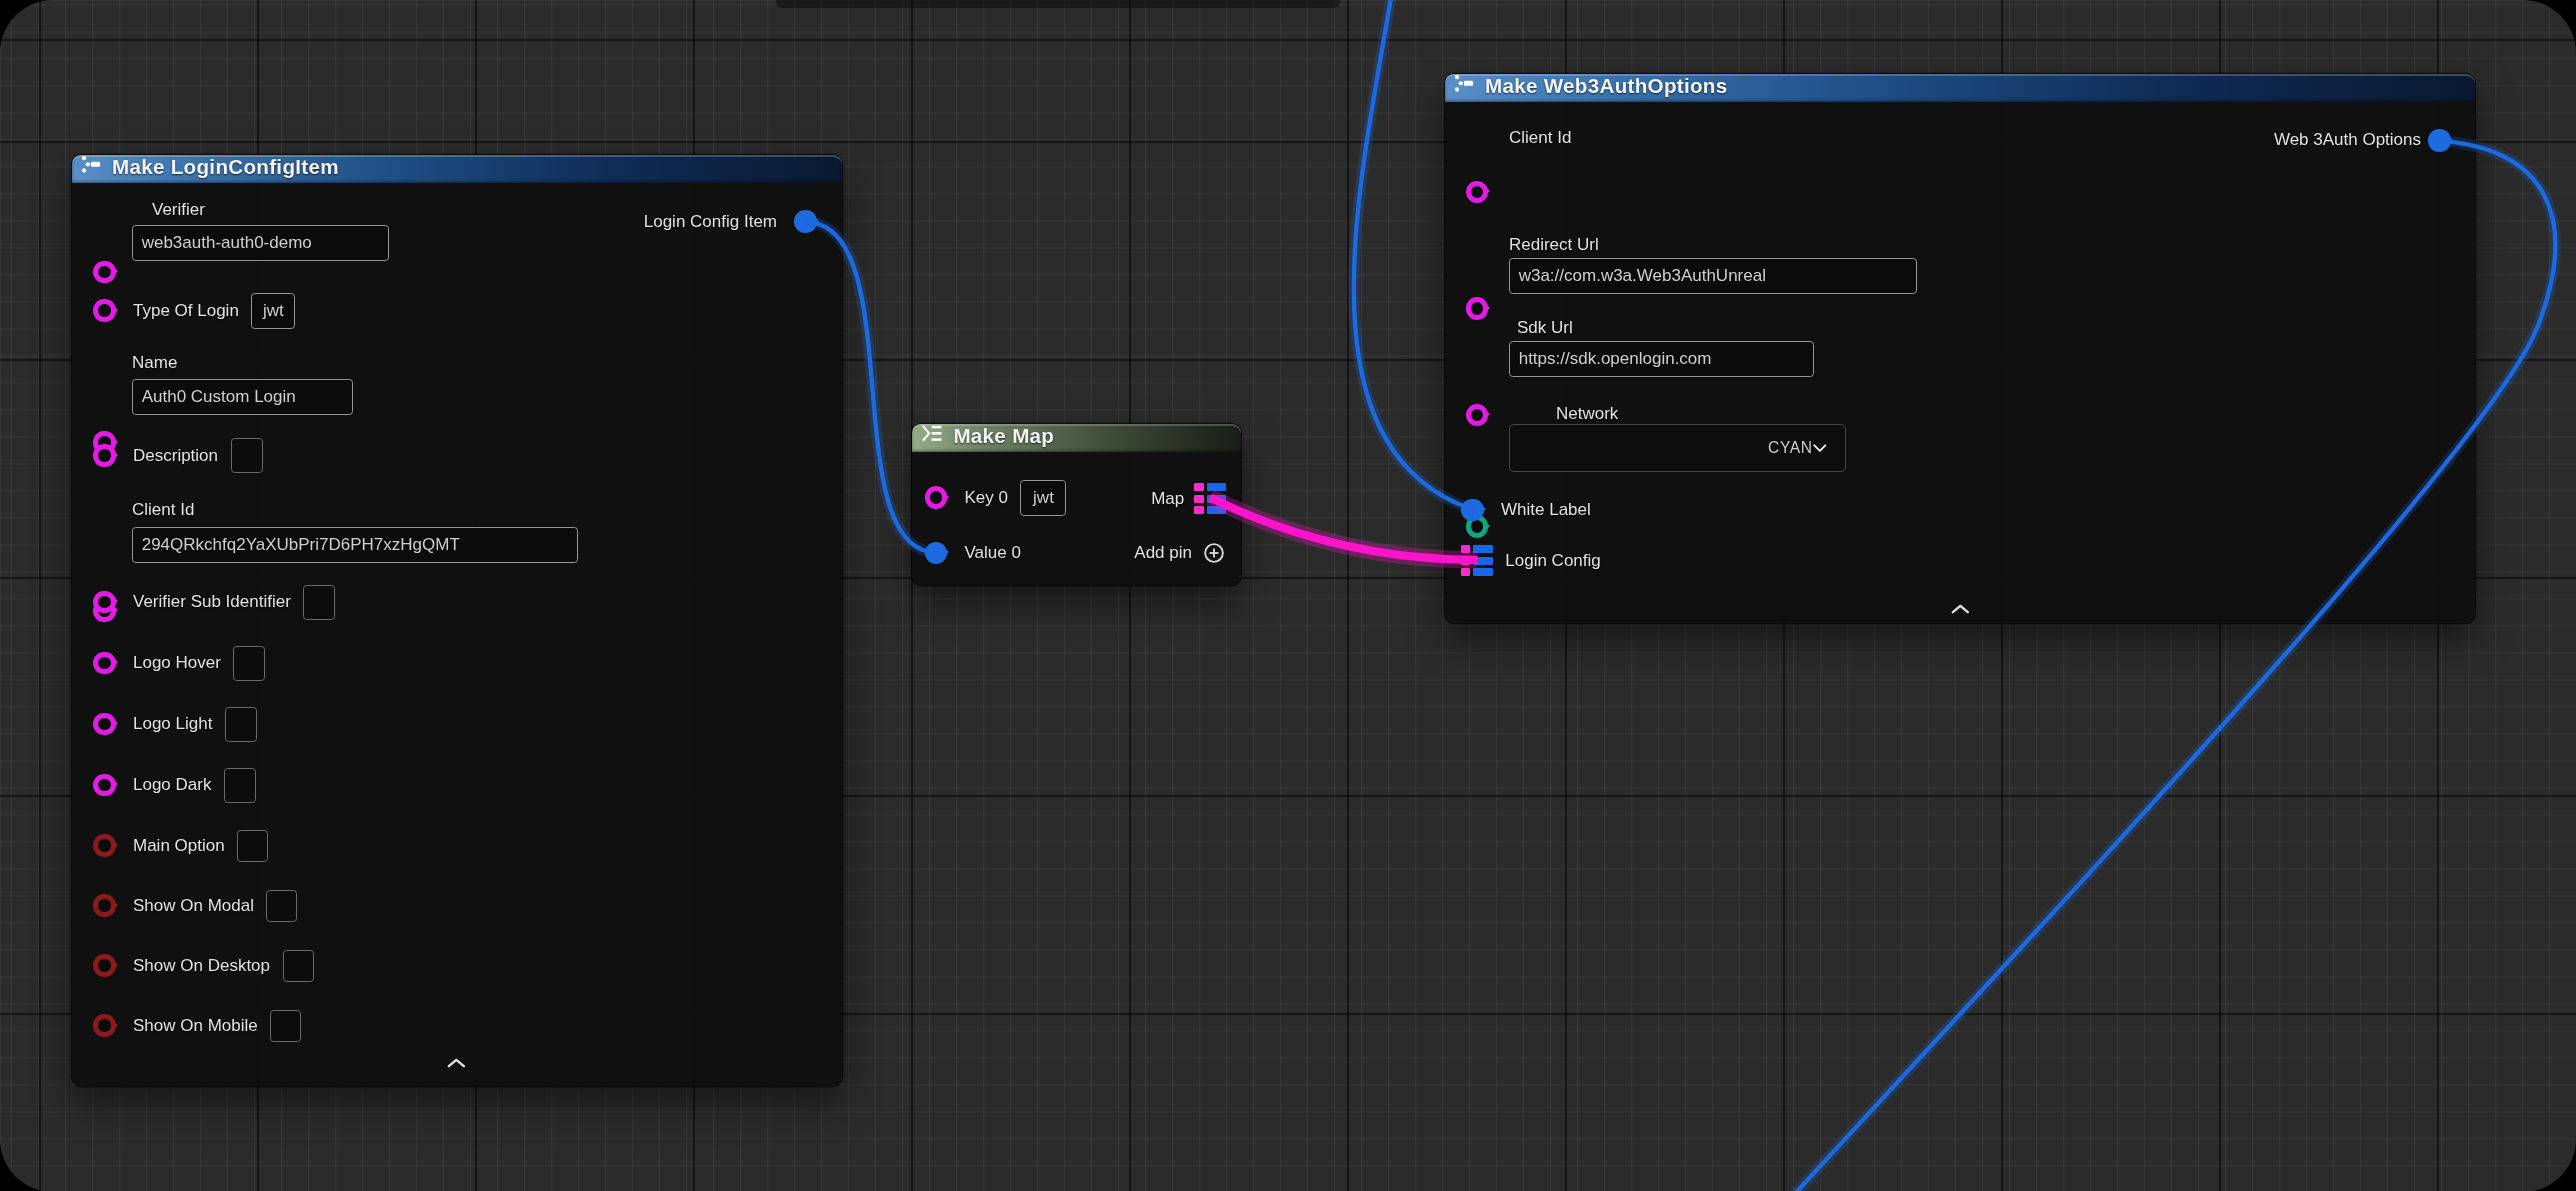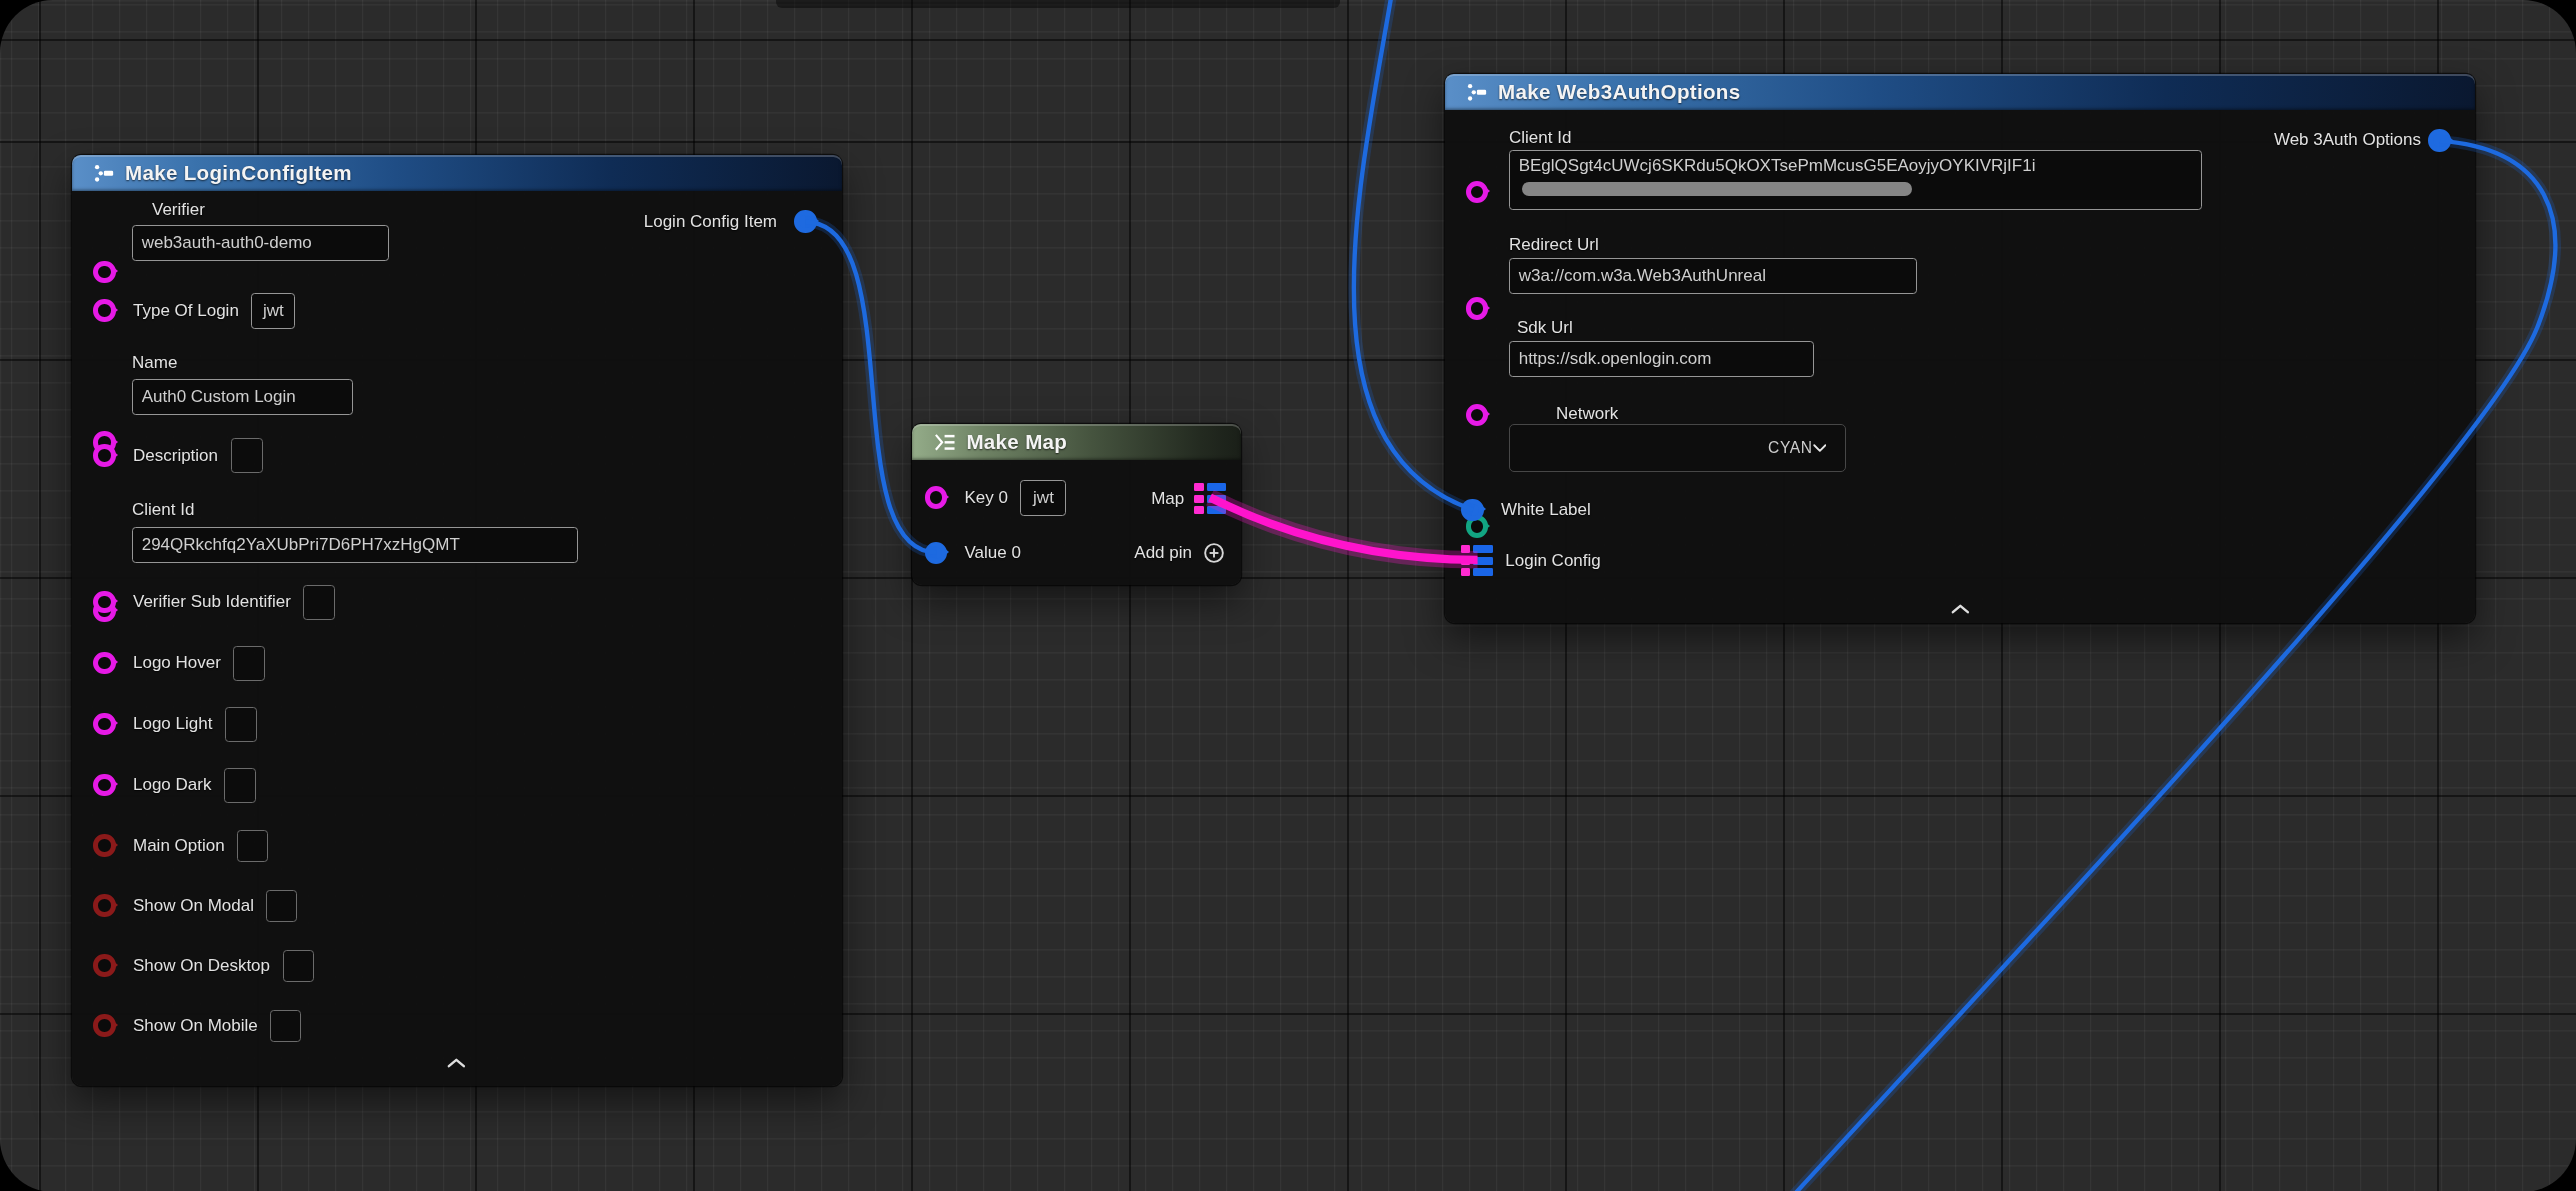--- a/index.html
+++ b/index.html
@@ -9,22 +9,22 @@
     background-image:
       repeating-linear-gradient(to right, rgba(0,0,0,0.5) 0 1.9px, transparent 1.9px 218px),
       repeating-linear-gradient(to bottom, rgba(0,0,0,0.5) 0 1.9px, transparent 1.9px 218px),
       repeating-linear-gradient(to right, rgba(255,255,255,0.06) 0 1.2px, transparent 1.2px 27px),
       repeating-linear-gradient(to bottom, rgba(255,255,255,0.06) 0 1.2px, transparent 1.2px 27px);
     background-position:39px 0,0 141px,11.2px 0,0 4.4px;}
   .offscreen-node{position:absolute;left:776px;top:0;width:564px;height:7.5px;
     background:rgba(5,5,5,0.5);border-radius:0 0 6.2px 6.2px;z-index:5;}
   .node{position:absolute;background:rgba(16,16,16,0.97);border-radius:10px;z-index:10;
     box-shadow:0 0 0 1.2px rgba(0,0,0,0.65), 0 16px 37px rgba(0,0,0,0.5);}
-  .hdr{position:absolute;left:0;top:0;right:0;height:36px;border-radius:8.7px 8.7px 0 0;
-    display:flex;align-items:center;padding:0 22px;gap:10px;box-sizing:border-box;
+  .hdr{position:absolute;left:0;top:0;right:0;height:28px;border-radius:8.7px 8.7px 0 0;
+    display:flex;align-items:flex-start;padding:0 9px;gap:10px;box-sizing:border-box;
     box-shadow:inset 0 1.9px 0 rgba(255,255,255,0.22), inset 0 -1.2px 3.1px rgba(0,0,0,0.45);}
   .hdr-blue{background:linear-gradient(90deg,#5a8fc8 0%,#3a72ac 16%,#1f4d85 42%,#0f2c55 70%,#0a1830 100%);}
   .hdr-green{background:linear-gradient(90deg,#94ac89 0%,#6e8264 22%,#45533e 55%,#232a20 88%,#1a1f18 100%);}
   .title{font-size:20.6px;font-weight:bold;color:#f4f4f4;text-shadow:0 1.2px 1.9px rgba(0,0,0,0.65);
     letter-spacing:0.3px;white-space:nowrap;}
   .lbl{font-size:17px;color:#e2e2e2;text-shadow:0 1.2px 1.2px rgba(0,0,0,0.8);white-space:nowrap;}
   .abs{position:absolute;}
   .row{position:absolute;display:flex;align-items:center;gap:12.5px;}
   .tb{background:rgba(8,8,8,0.6);border:1.2px solid #969696;border-radius:3.7px;color:#cfcfcf;
     font-size:17px;display:flex;align-items:center;padding:0 8.7px;box-sizing:border-box;
@@ -206,24 +206,20 @@
           <rect x="16" y="11" width="15" height="8" rx="2" fill="#fff"></rect>
       </svg>
       <span class="title">Make Web3AuthOptions</span>
     </div>
 
     <div class="outlbl lbl" style="right:54px;top:56px;">Web 3Auth Options</div>
     <div class="pin pc-struct filled abs" style="left:983px;top:55px;"></div>
 
     <div class="lbl abs" style="left:64px;top:54px;">Client Id</div>
     <div class="pin pc-str abs" style="left:20.6px;top:84px;"></div>
-    <div class="tb tb-tall abs" style="left:64px;top:76px;width:693px;height:60px;">
-      <span>BEglQSgt4cUWcj6SKRdu5QkOXTsePmMcusG5EAoyjyOYKIVRjIF1i</span>
-      <div class="scrollbar"></div>
-    </div>
 
     <div class="lbl abs" style="left:64px;top:161px;">Redirect Url</div>
     <div class="pin pc-str abs" style="left:20.6px;top:178px;"></div>
     <div class="tb abs" style="left:64px;top:184px;width:408px;height:36px;">w3a://com.w3a.Web3AuthUnreal</div>
 
     <div class="lbl abs" style="left:72px;top:244px;">Sdk Url</div>
     <div class="pin pc-str abs" style="left:20.6px;top:262px;"></div>
     <div class="tb abs" style="left:64px;top:267px;width:305px;height:36px;">https://sdk.openlogin.com</div>
 
     <div class="lbl abs" style="left:64px;top:330px;margin-left:47px;">Network</div>

